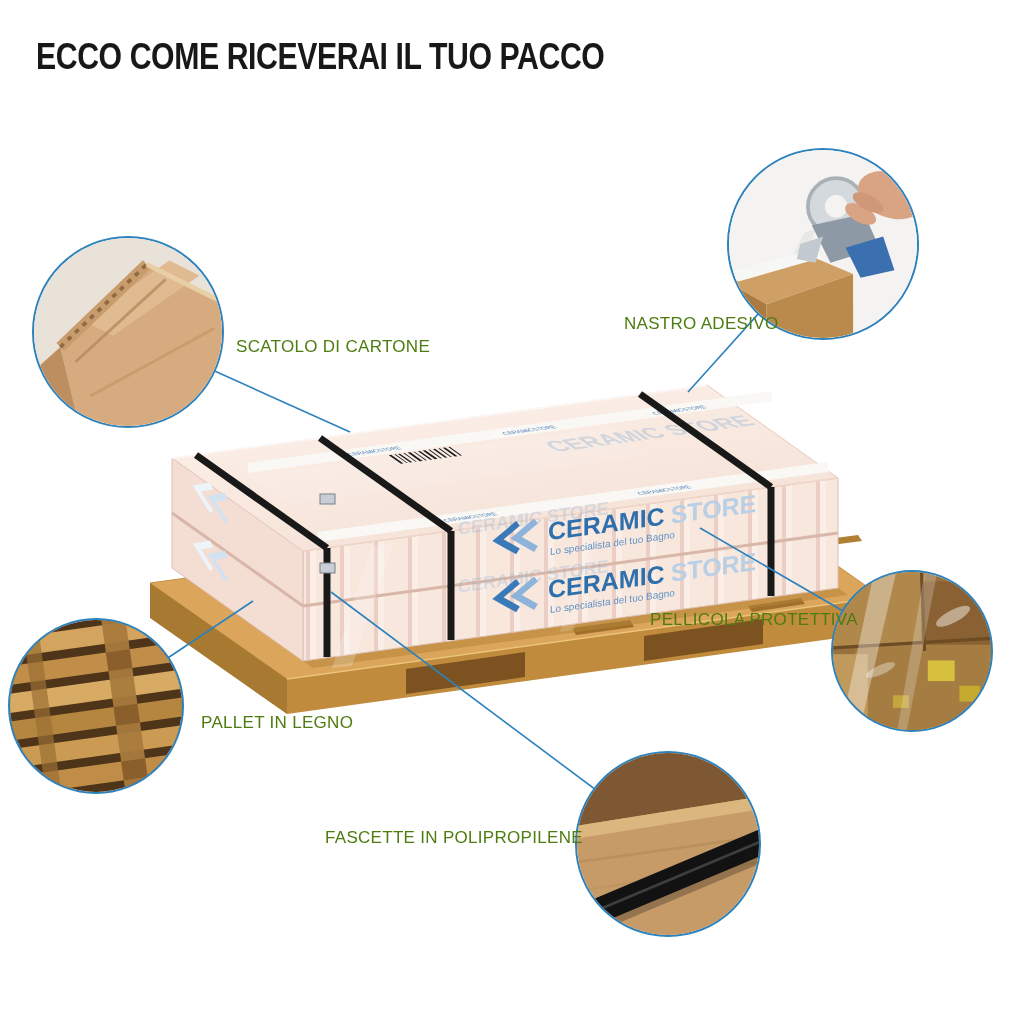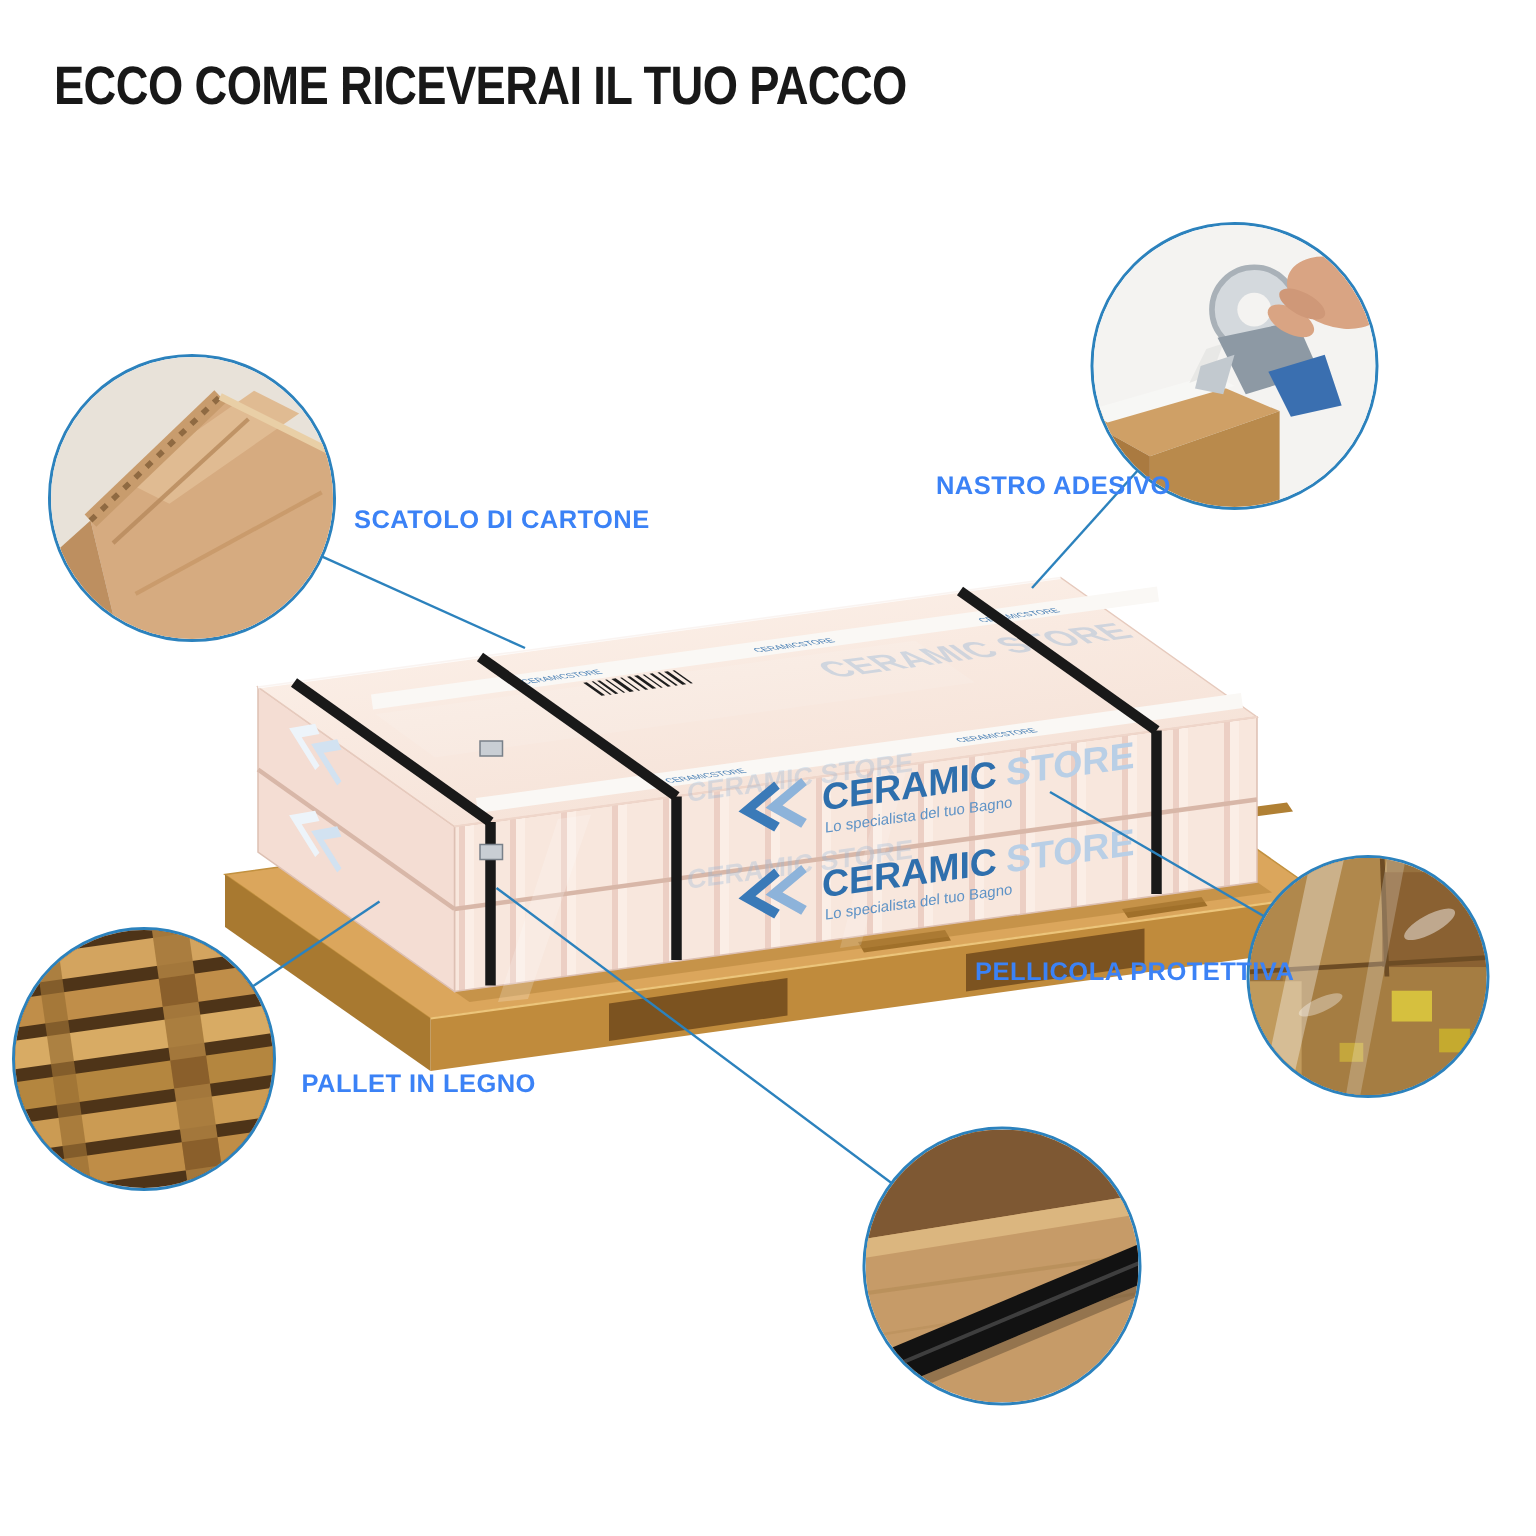--- a/index.html
+++ b/index.html
@@ -6,21 +6,21 @@
   #canvas{
     position:relative;width:1024px;height:968px;background:#ffffff;overflow:hidden;
     font-family:"Liberation Sans",sans-serif;
   }
   .title{
     position:absolute;left:36px;top:36px;
     font-size:36px;font-weight:bold;color:#181818;
     transform:scaleX(.84);transform-origin:left top;white-space:nowrap;letter-spacing:-.5px;
   }
   .lbl{
-    position:absolute;font-size:17px;font-weight:700;color:#3b82f6;
+    position:absolute;font-size:17px;font-weight:400;color:#4d7c0f;
     letter-spacing:.3px;white-space:nowrap;
   }
   .callout{
     position:absolute;border-radius:50%;border:2px solid #2c82bd;
     overflow:hidden;box-sizing:border-box;background:#fff;
   }
   .callout svg{display:block;width:100%;height:100%;}
   #scene{position:absolute;left:0;top:0;}
 </style>
 </head>
@@ -228,16 +228,17 @@
       <line x1="0" y1="60" x2="100" y2="46" stroke="#b68d58" stroke-width="1.5" opacity="0.7"></line>
       <line x1="0" y1="76" x2="100" y2="60" stroke="#b68d58" stroke-width="1" opacity="0.5"></line>
       <polygon points="0,84 100,42 100,57 0,99" fill="#121212"></polygon>
       <line x1="0" y1="91" x2="100" y2="49" stroke="#4a4a4a" stroke-width="1.5" opacity="0.8"></line>
       <polygon points="0,99 100,57 100,61 0,103" fill="#000000" opacity="0.25"></polygon>
     </svg>
   </div>
 
   <div class="lbl" style="left:236px;top:337px">SCATOLO DI CARTONE</div>
   <div class="lbl" style="left:624px;top:314px">NASTRO ADESIVO</div>
-  <div class="lbl" style="left:650px;top:638px">PELLICOLA PROTETTIVA</div>
+  <div class="lbl" style="left:650px;top:610px">PELLICOLA PROTETTIVA</div>
   <div class="lbl" style="left:201px;top:713px">PALLET IN LEGNO</div>
+  <div class="lbl" style="left:325px;top:828px">FASCETTE IN POLIPROPILENE</div>
 
 </div>
 
 </body></html>

